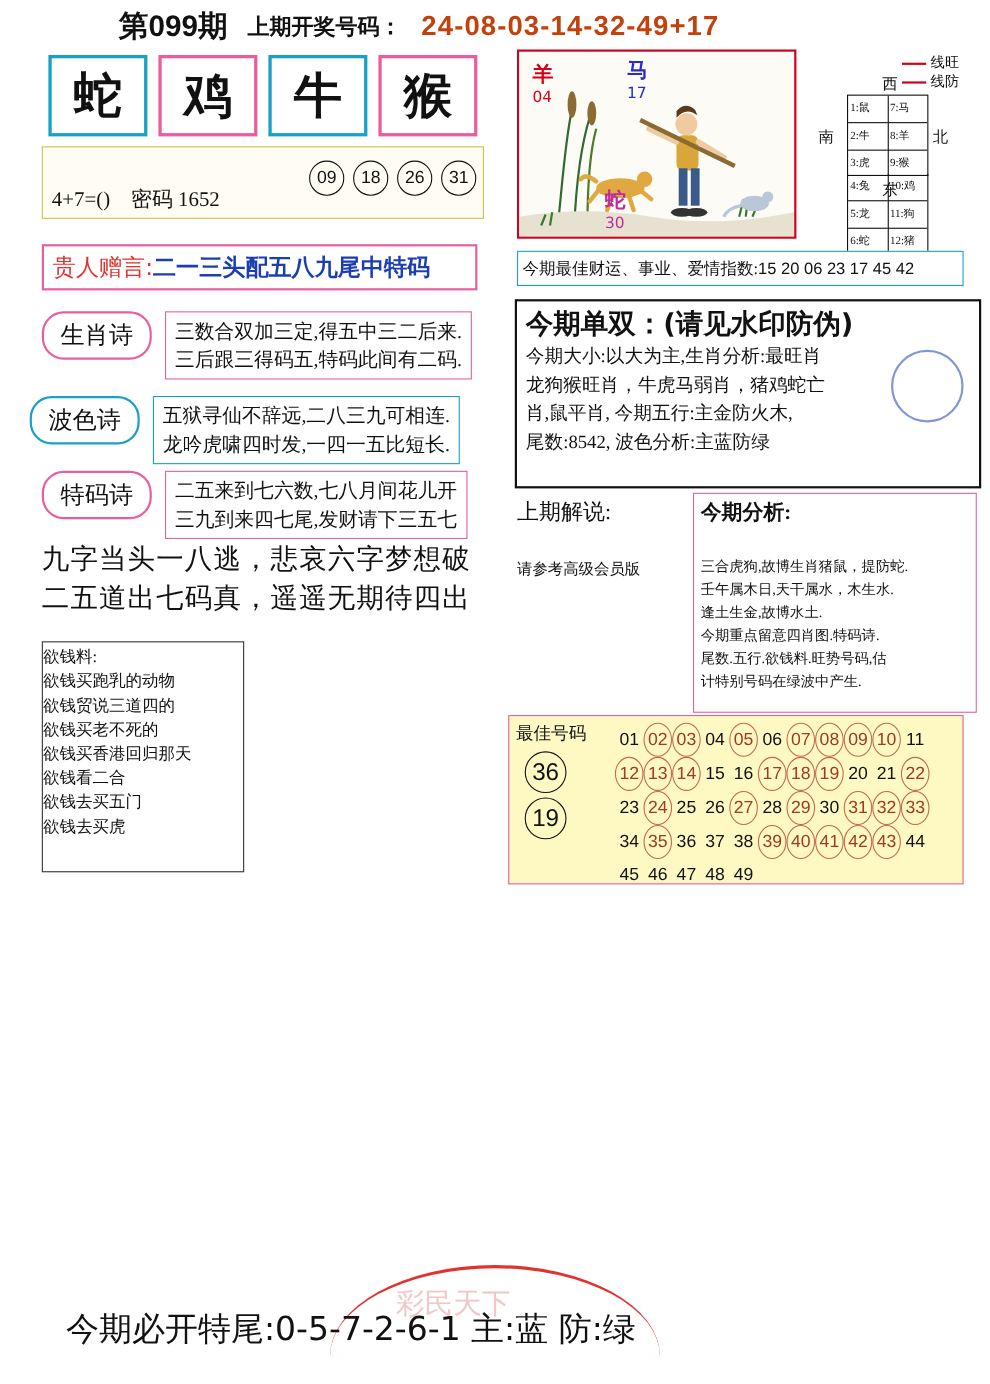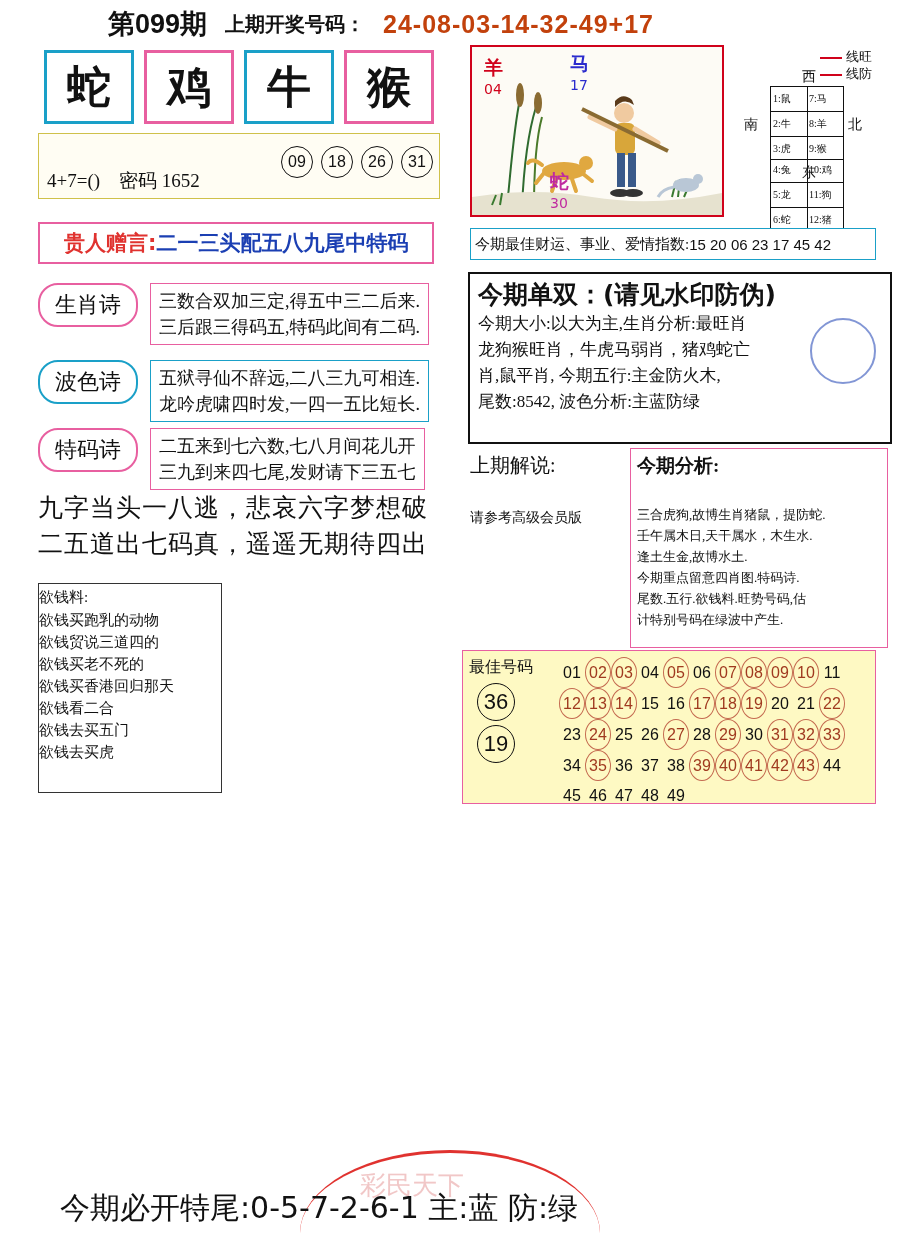--- a/index.html
+++ b/index.html
@@ -27,21 +27,21 @@
 
   
   .riddle{position:absolute;left:38px;top:133px;width:400px;height:64px;border:1px solid #cfc14a;background:#fffdf3;}
   .riddle .l1{position:absolute;left:8px;top:6px;font-size:19px;letter-spacing:2px;}
   .riddle .l2{position:absolute;left:8px;top:34px;font-size:19px;}
   .circles{position:absolute;right:6px;top:12px;display:flex;gap:8px;}
   .circ{width:30px;height:30px;border-radius:50%;border:1.6px solid #111;display:flex;align-items:center;justify-content:center;font-size:16px;font-family:"Liberation Sans",sans-serif;}
 
   
   .tipbox{position:absolute;left:38px;top:222px;width:392px;height:38px;border:2px solid #e85fa0;background:#fff;display:flex;align-items:center;}
-  .tipbox .red{color:#e0322f;font-size:21px;font-weight:bold;padding-left:24px;font-family:"DejaVu Sans",sans-serif;}
+  .tipbox .red{color:#e0322f;font-size:21px;font-weight:normal;padding-left:8px;font-family:"DejaVu Sans",sans-serif;}
   .tipbox .blue{color:#1b3fb3;font-size:21px;font-weight:bold;font-family:Liberation Serif, serif;}
 
   
   .poem{position:absolute;display:flex;align-items:flex-start;}
   .poem .tag{width:96px;height:40px;border:2px solid #888;border-radius:20px;display:flex;align-items:center;justify-content:center;font-size:22px;background:#fff;}
   .poem .tag.pinkb{border-color:#e85fa0;}
   .poem .tag.blueb{border-color:#1aa0c8;}
   .poem .body{margin-left:12px;border:1px solid #bbb;padding:4px 8px;background:#fff;}
   .poem .body.blueb{border-color:#1aa0c8;}
   .poem .body.pinkb{border-color:#e85fa0;}
@@ -164,21 +164,21 @@
   </div>
 
   <div class="poem" style="left:38px;top:283px;">
     <div class="tag pinkb">生肖诗</div>
     <div class="body pinkb">
       <div>三数合双加三定,得五中三二后来.</div>
       <div>三后跟三得码五,特码此间有二码.</div>
     </div>
   </div>
 
-  <div class="poem" style="left:38px;top:360px;">
+  <div class="poem" style="left:27px;top:360px;">
     <div class="tag blueb">波色诗</div>
     <div class="body blueb">
       <div>五狱寻仙不辞远,二八三九可相连.</div>
       <div>龙吟虎啸四时发,一四一五比短长.</div>
     </div>
   </div>
 
   <div class="poem" style="left:38px;top:428px;">
     <div class="tag pinkb">特码诗</div>
     <div class="body pinkb">

